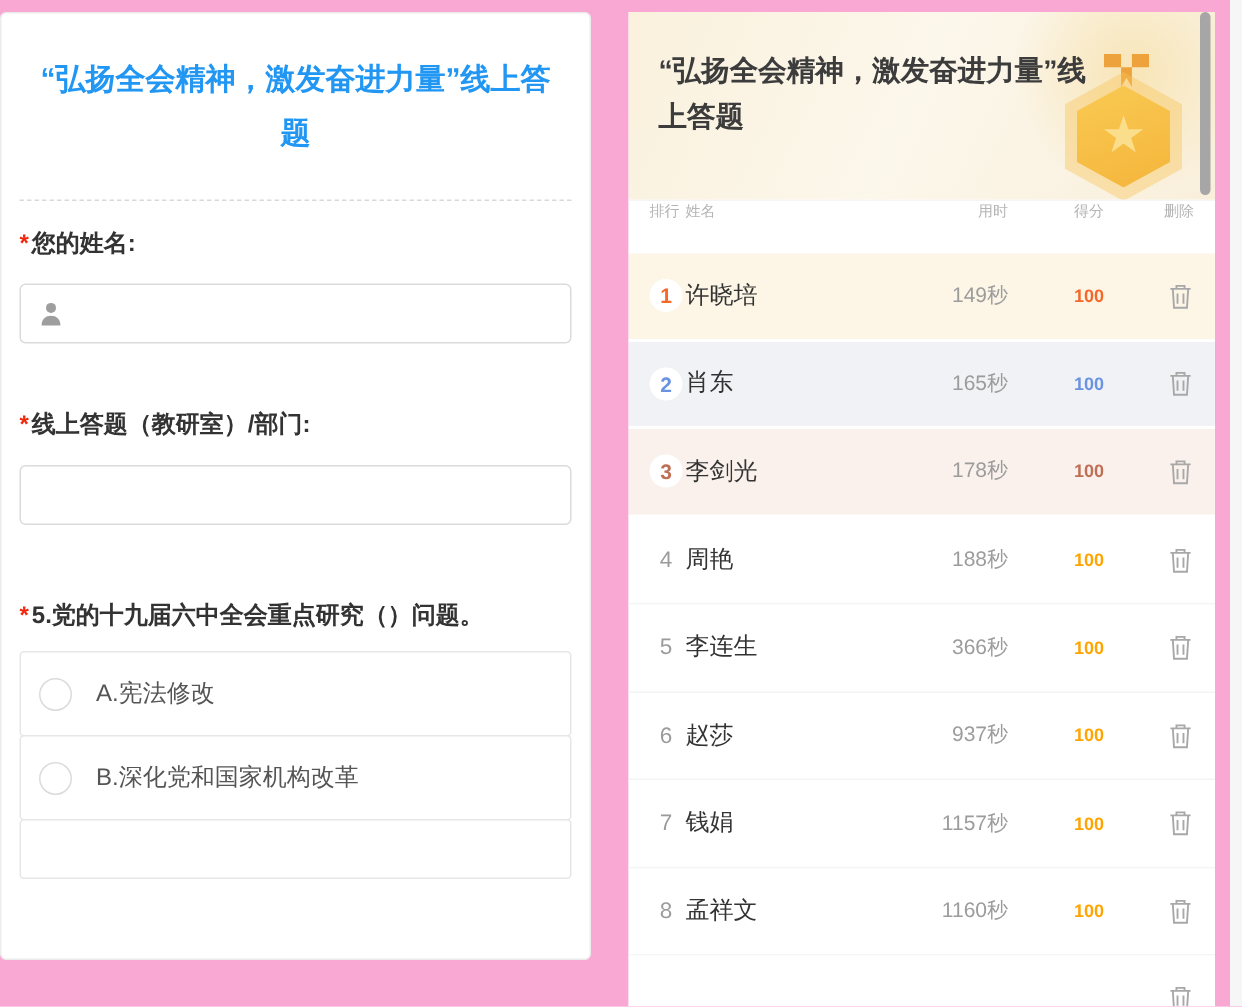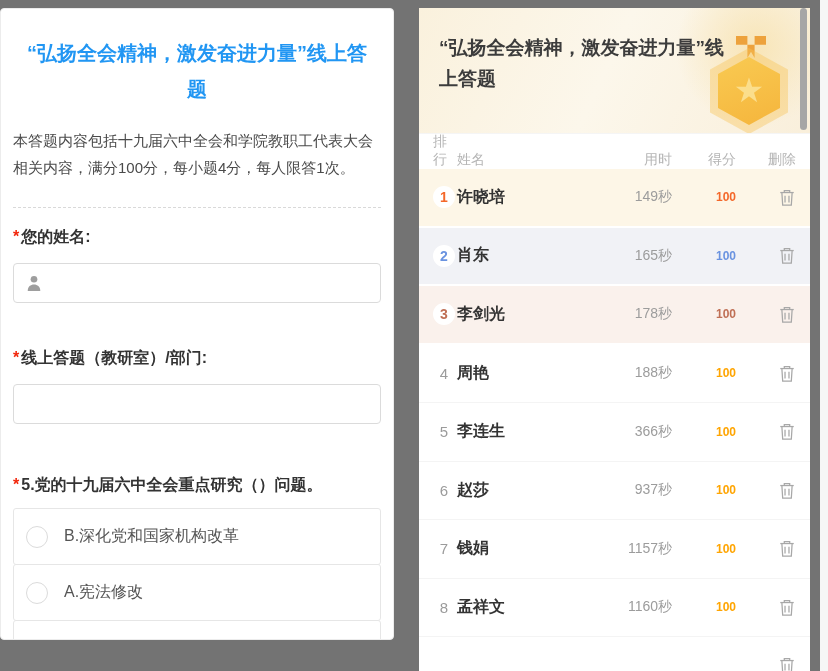--- a/index.html
+++ b/index.html
@@ -2,21 +2,21 @@
 <html style="--form-title-blue: #2196F3; --required-red: #F2270C; --rank1-accent: #F4682A; --rank2-accent: #6A93E0; --rank3-accent: #BF6F55; --default-score-orange: #FFA502; --rank1-row-bg: #FDF6E7; --rank2-row-bg: #F1F2F6; --rank3-row-bg: #FAF1EC; --medal-gold: #F5B53C;"><head>
 <meta charset="utf-8">
 <style>
   * { box-sizing: border-box; margin: 0; padding: 0; }
   html,body { width: 828px; height: 671px; }
   body {
     font-family: "Liberation Sans", "DejaVu Sans", sans-serif;
     background: #fff;
     overflow: hidden;
   }
-  .page { position: relative; width: 828px; height: 671px; background: #737373; overflow: hidden; }
+  .page { position: relative; width: 828px; height: 671px; background: #f9a8d4; overflow: hidden; }
 
   
   .form-card {
     position: absolute; left: 0; top: 8px; width: 394px; height: 632px;
     background: #fff; border: 1px solid #ECECEC; border-radius: 4px;
     overflow: hidden;
   }
   .form-inner { padding: 26px 12px 0 12px; }
   .form-title {
     margin: 0 8px; text-align: center;
@@ -86,35 +86,35 @@
   }
   .hex-inner {
     position: absolute; left: 8px; top: 9px; width: 62px; height: 68px;
     background: linear-gradient(160deg, #F9CA52 0%, #F5B53C 100%);
     clip-path: polygon(50% 0, 100% 25%, 100% 75%, 50% 100%, 0 75%, 0 25%);
     display: flex; align-items: center; justify-content: center;
   }
   .medal-star { color: #FBDE8C; font-size: 34px; line-height: 1; margin-top: -2px; }
 
   .thead {
-    height: 36px; display: flex; align-items: flex-end; padding: 0 14px;
+    height: 36px; display: flex; align-items: flex-start; padding: 0 14px;
     border-top: 1px solid #F5F5F5; background: #fff;
-    color: #B5B5B5; font-size: 14px;
+    color: #B5B5B5; font-size: 10px;
   }
   .col-rank { width: 24px; flex: 0 0 auto; }
   .col-name { flex: 1; }
   .col-time { width: 96px; flex: 0 0 auto; text-align: right; }
   .col-score { width: 64px; flex: 0 0 auto; text-align: right; }
   .col-del { width: 60px; flex: 0 0 auto; display: flex; justify-content: flex-end; }
 
   .lb-row {
     height: 58.5px; display: flex; align-items: center; padding: 0 14px;
     background: #fff; border-bottom: 1px solid #F4F4F4;
   }
-  .lb-row .col-name { font-size: 16px; font-weight: bold; color: #333; }
+  .lb-row .col-name { font-size: 16px; font-weight: normal; color: #333; }
   .lb-row .col-time { font-size: 14px; color: #9C9C9C; }
   .lb-row .col-score { font-size: 12px; font-weight: bold; color: var(--default-score-orange, #FFA502); }
   .rank-badge {
     width: 22px; height: 22px; border-radius: 50%;
     display: flex; align-items: center; justify-content: center;
     font-size: 15px; color: #9B9B9B; background: transparent; font-weight: 400;
   }
   
   .rk0 { background: var(--rank1-row-bg, #FDF6E7); border-bottom: 2px solid #fff; }
   .rk0 .rank-badge { background: #fff; color: var(--rank1-accent, #F4682A); font-weight: bold; font-size: 14px; }
@@ -138,21 +138,20 @@
   }
 </style>
 </head>
 <body>
 
 <div class="page">
 
   <div class="form-card">
     <div class="form-inner">
       <h1 class="form-title">“弘扬全会精神，激发奋进力量”线上答题</h1>
-      <p class="form-desc">本答题内容包括十九届六中全会和学院教职工代表大会相关内容，满分100分，每小题4分，每人限答1次。</p>
       <div class="dashed"></div>
 
       <div class="f-name">
         <div class="field-label">
           <span class="req">*</span><span>您的姓名:</span>
         </div>
         <div class="input-box">
           <svg class="person-icon" viewBox="0 0 24 24" fill="#9E9E9E" xmlns="http://www.w3.org/2000/svg">
             <circle cx="12" cy="7.5" r="4"></circle>
             <path d="M4.5 21c0-4.5 3.4-7.2 7.5-7.2s7.5 2.7 7.5 7.2v0.5h-15z"></path>
@@ -171,26 +170,26 @@
       </div>
 
       <div class="f-question">
         <div class="field-label">
           <span class="req">*</span><span>5.党的十九届六中全会重点研究（）问题。</span>
         </div>
         <div class="options">
 
             <div class="option">
               <span class="radio"></span>
-              <span class="option-label">B.深化党和国家机构改革</span>
+              <span class="option-label">A.宪法修改</span>
             </div>
 
             <div class="option">
               <span class="radio"></span>
-              <span class="option-label">A.宪法修改</span>
+              <span class="option-label">B.深化党和国家机构改革</span>
             </div>
 
           <div class="option partial">
             
           </div>
         </div>
       </div>
     </div>
   </div>
 

